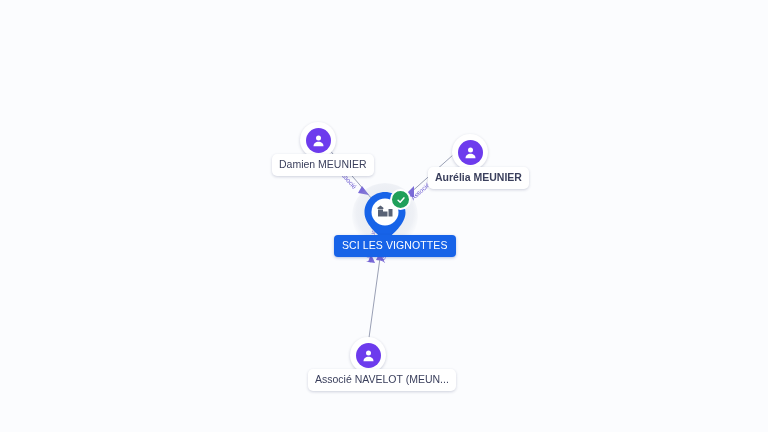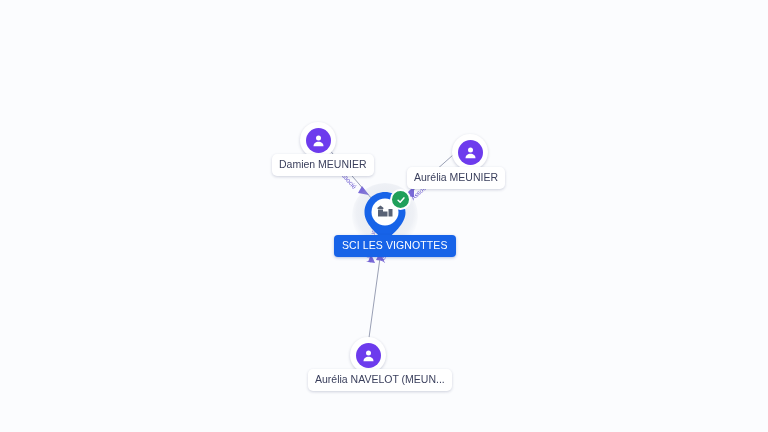--- a/index.html
+++ b/index.html
@@ -166,31 +166,31 @@
   <div class="node-label" style="left:272px; top:154px;">Damien MEUNIER</div>
 
   <div class="person-node" style="left:452px; top:134px;">
     <div class="person-avatar">
       <svg width="15" height="15" viewBox="0 0 24 24" fill="#ffffff">
         <circle cx="12" cy="8" r="4"></circle>
         <path d="M4 21c0-4.4 3.6-7 8-7s8 2.6 8 7z"></path>
       </svg>
     </div>
   </div>
-  <div class="node-label" style="left:407px; top:167px;">Aurélia MEUNIER</div>
+  <div class="node-label" style="left:428px; top:167px;font-weight:bold;">Aurélia MEUNIER</div>
 
   <div class="person-node" style="left:350px; top:337px;">
     <div class="person-avatar">
       <svg width="15" height="15" viewBox="0 0 24 24" fill="#ffffff">
         <circle cx="12" cy="8" r="4"></circle>
         <path d="M4 21c0-4.4 3.6-7 8-7s8 2.6 8 7z"></path>
       </svg>
     </div>
   </div>
-  <div class="node-label" style="left:308px; top:369px;">Aurélia NAVELOT (MEUN...</div>
+  <div class="node-label" style="left:308px; top:369px;">Associé NAVELOT (MEUN...</div>
 
   <div class="company-node" style="left:357px; top:188px;">
     <div class="company-halo"></div>
 
     <svg class="company-pin" width="56" height="56" viewBox="0 0 56 56">
       <path d="M28 4 C16.5 4 7.5 13 7.5 24.5 C7.5 36 20 46 28 53 C36 46 48.5 36 48.5 24.5 C48.5 13 39.5 4 28 4 Z" fill="#1763e8"></path>
       <circle cx="28" cy="24" r="13.5" fill="#ffffff"></circle>
       <g fill="#596275">
         <path d="M21 28.5 L21 21.5 L26 21.5 L26 23.5 L30.5 23.5 L30.5 28.5 Z"></path>
         <path d="M31.5 21 L35.5 21 L35.5 28.5 L31.5 28.5 Z"></path>

